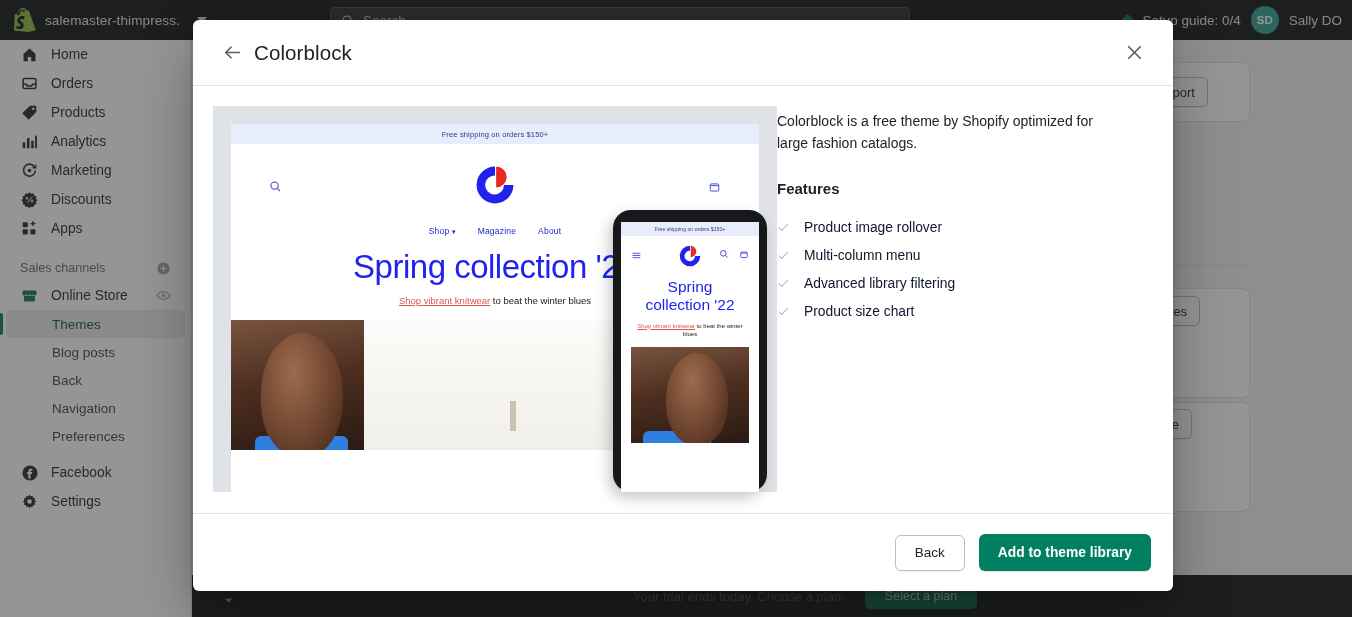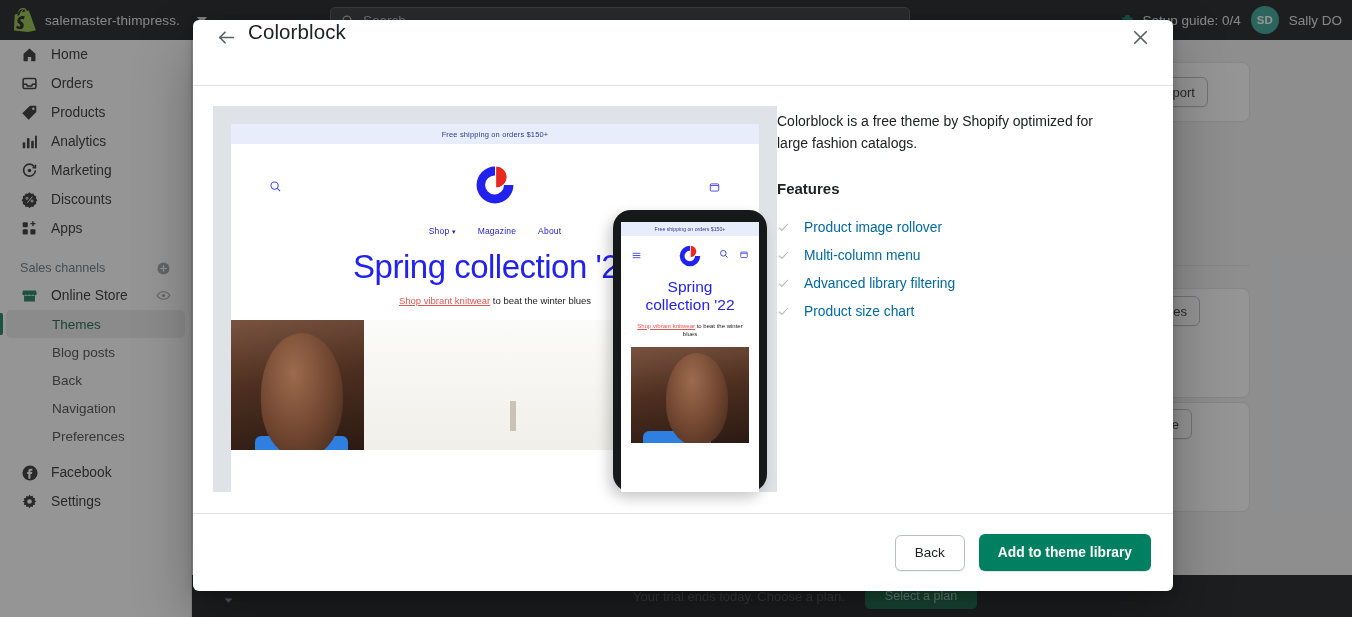--- a/index.html
+++ b/index.html
@@ -93,21 +93,21 @@
   .dim-overlay { position: absolute; inset: 0; background: rgba(33,33,33,.48); }
 
   
   .modal {
     position: absolute; left: 193px; top: 20px; width: 980px; height: 571px;
     background: #fff; border-radius: 6px; overflow: hidden;
     box-shadow: 0 28px 60px rgba(0,0,0,.30), 0 2px 10px rgba(0,0,0,.18);
     display: flex; flex-direction: column;
   }
   .modal-head {
-    height: 66px; display: flex; padding: 0 16px;
+    height: 66px; display: flex; align-items: center; padding: 0 22px;
     border-bottom: 1px solid #e1e3e5; flex: 0 0 auto;
   }
   .back-arrow {
     width: 34px; height: 34px; display: flex; align-items: center; justify-content: center;
     border-radius: 5px; margin-right: 5px; flex: 0 0 auto;
   }
   .modal-title { font-size: 20.5px; color: #202223; font-weight: 400; letter-spacing: .1px; }
   .close-x {
     margin-left: auto; width: 34px; height: 34px; display: flex; align-items: center;
     justify-content: center; border-radius: 5px; flex: 0 0 auto;
@@ -184,21 +184,21 @@
     background: radial-gradient(ellipse at 42% 30%, #9d6b4e 0%, #6f452f 55%, #3d2519 100%);
   }
   .p-img .collar { position: absolute; left: 10%; bottom: 0; width: 58%; height: 12px; background: #2e7fe0; border-radius: 6px 6px 0 0; }
 
   
   .info-col { flex: 1 1 auto; padding-top: 5px; }
   .info-desc { font-size: 14px; color: #202223; line-height: 1.55; max-width: 340px; }
   .info-h { font-size: 15px; font-weight: 600; color: #202223; margin-top: 26px; }
   .feat-list { margin-top: 16px; }
   .feat-item { display: flex; align-items: center; gap: 14px; height: 28px; }
-  .feat-txt { font-size: 13.8px; color: #0369a1; }
+  .feat-txt { font-size: 13.8px; color: #0f172a; }
 
   .modal-foot {
     height: 78px; border-top: 1px solid #e1e3e5; display: flex; align-items: center;
     justify-content: flex-end; gap: 14px; padding: 0 22px; flex: 0 0 auto;
   }
   .btn-back {
     height: 36px; padding: 0 19px; border-radius: 6px; background: #fff;
     border: 1px solid #babfc4; color: #202223; font-size: 13.5px;
     display: flex; align-items: center; box-shadow: 0 1px 0 rgba(0,0,0,.05);
   }

